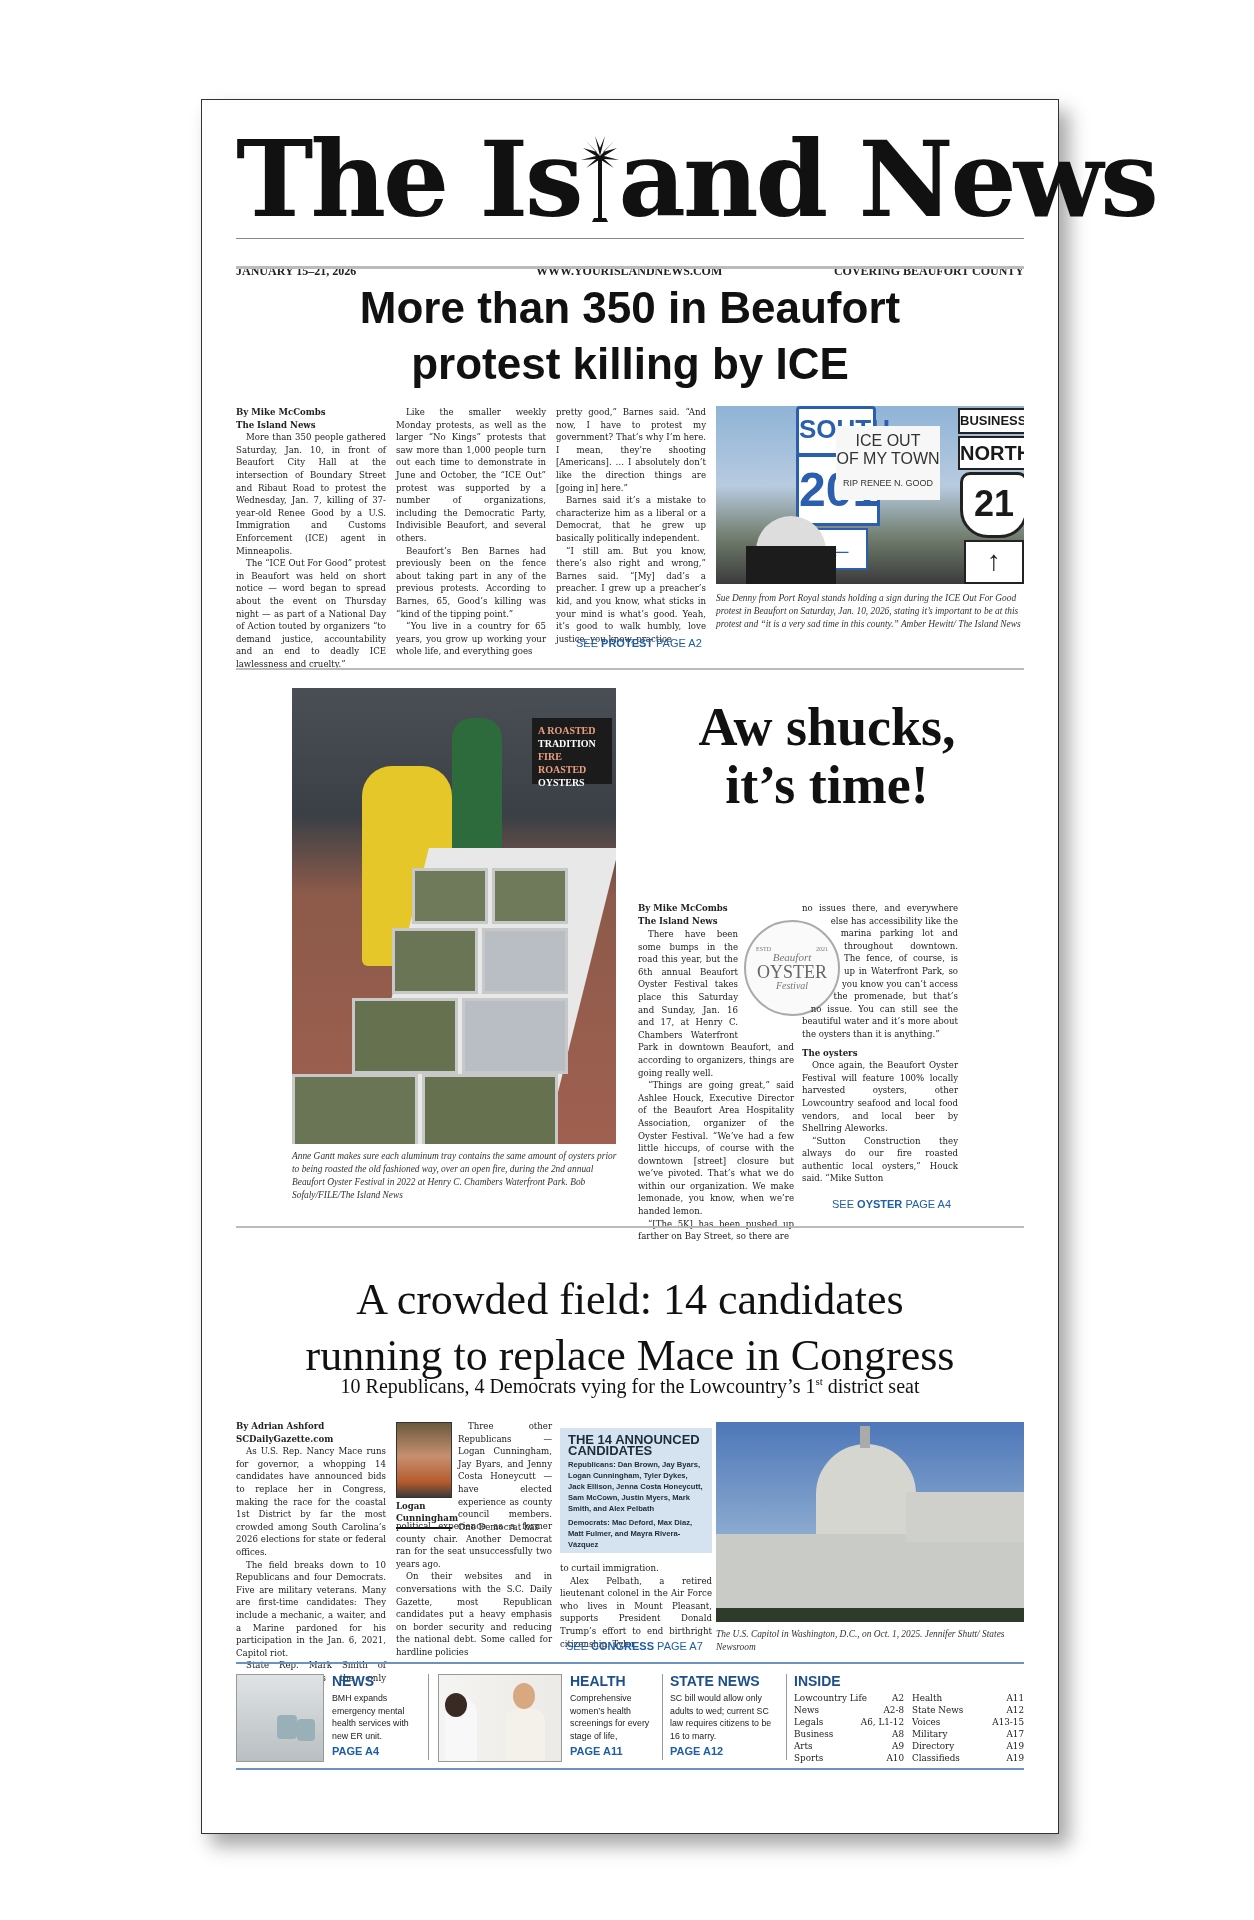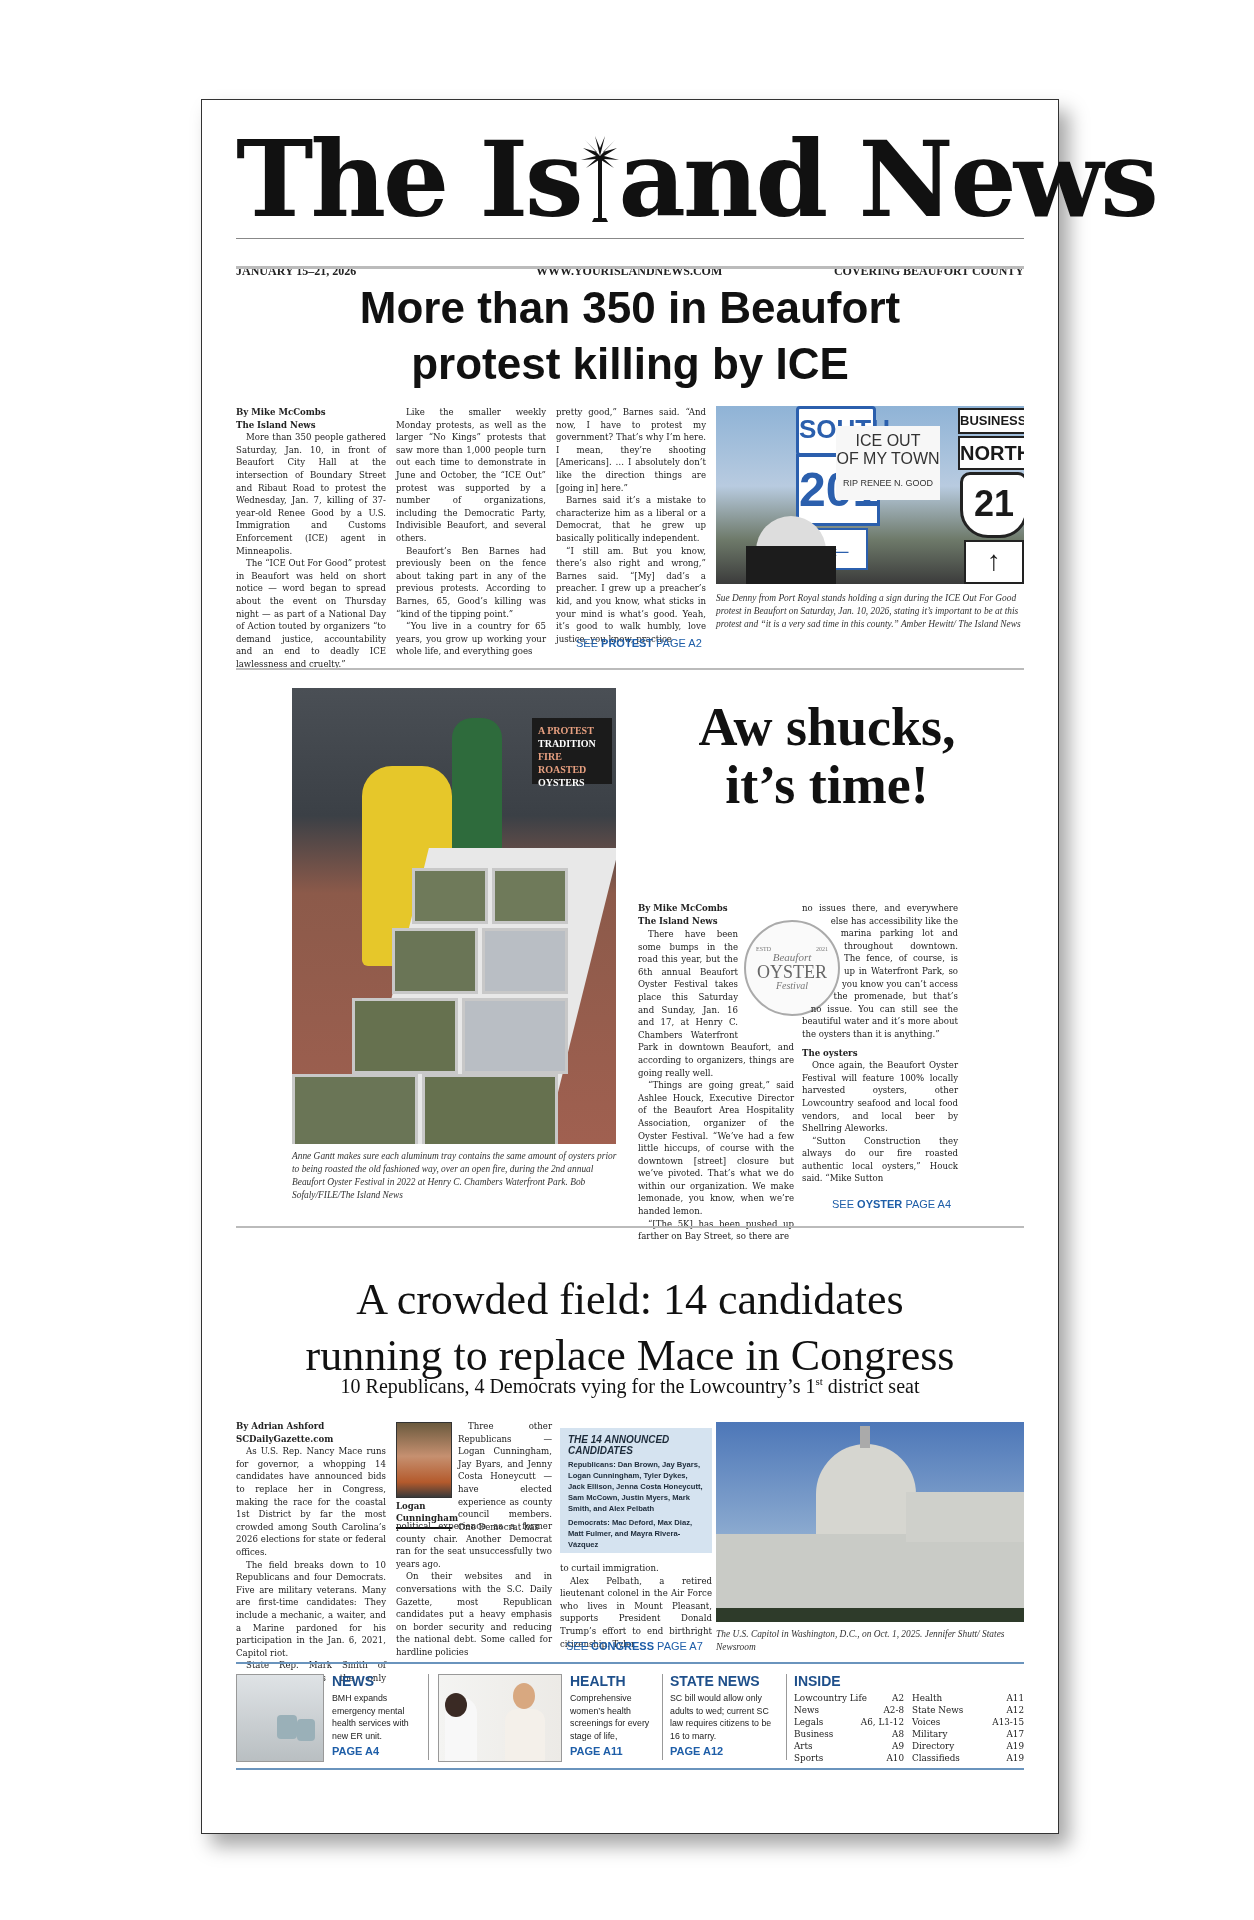--- a/index.html
+++ b/index.html
@@ -15,21 +15,21 @@
   .head1 { position:absolute; left:34px; top:180px; width:788px; text-align:center; font-family:"Liberation Sans", sans-serif; font-weight:bold; font-size:44px; line-height:56px; color:#111; }
   .col { position:absolute; font-family:"DejaVu Serif", serif; font-size:8.6px; line-height:12.6px; text-align:justify; color:#222; hyphens:auto; }
   .col p { margin:0; text-indent:10px; }
   .col .by { font-weight:bold; text-indent:0; }
   .see { position:absolute; font-family:"Liberation Sans", sans-serif; font-size:11px; color:#1e5ea8; white-space:nowrap; }
   .see b { font-weight:900; }
   .caption { position:absolute; font-family:"Liberation Serif", serif; font-style:italic; font-size:9.4px; line-height:13px; color:#333; }
   .photo { position:absolute; overflow:hidden; }
   .serif-head { position:absolute; text-align:center; font-family:"Liberation Serif", serif; color:#111; }
   .box-cands { position:absolute; left:358px; top:1328px; width:152px; height:125px; background:#d5e3f0; font-family:"Liberation Sans", sans-serif; font-size:7.6px; line-height:11px; color:#1d2b3a; padding:6px 8px; box-sizing:border-box; }
-  .box-cands .t { font-weight:bold; font-size:10px; margin-bottom:3px;font-style:italic; }
+  .box-cands .t { font-weight:bold; font-size:13px; margin-bottom:3px; }
   .box-cands p { margin:0 0 3px 0; font-weight:bold; }
   .footer-rule { position:absolute; left:34px; width:788px; height:2px; background:#6a94bd; }
   .teaser-h { position:absolute; font-family:"Liberation Sans", sans-serif; font-weight:900; font-size:14px; color:#1e4f8a; }
   .teaser-t { position:absolute; font-family:Liberation Sans, sans-serif; font-size:8.8px; line-height:12.5px; color:#222; }
   .teaser-p { position:absolute; font-family:"Liberation Sans", sans-serif; font-weight:bold; font-size:11px; color:#1e5ea8; }
   .vsep { position:absolute; width:1px; background:#999; }
   .inside-row { position:absolute; font-family:"DejaVu Serif", serif; font-size:8.8px; line-height:12px; color:#222; display:flex; justify-content:space-between; }
 </style>
 </head>
 <body>
@@ -97,21 +97,21 @@
     <div class="abs" style="left:248px; top:134px; width:56px; height:40px; background:#fff; border:2px solid #222; font:bold 28px 'Liberation Sans',sans-serif; text-align:center; line-height:38px;">↑</div>
     <div class="abs" style="left:40px; top:110px; width:70px; height:70px; background:#ddd; border-radius:50% 50% 0 0;"></div>
     <div class="abs" style="left:30px; top:140px; width:90px; height:40px; background:#1c1c1c;"></div>
   </div>
   <div class="caption" style="left:514px; top:492px; width:308px;">Sue Denny from Port Royal stands holding a sign during the ICE Out For Good protest in Beaufort on Saturday, Jan. 10, 2026, stating it’s important to be at this protest and “it is a very sad time in this county.” Amber Hewitt/ The Island News</div>
 
   <div class="rule-gray" style="top:568px; height:2px;"></div>
 
   <div class="photo" style="left:90px; top:588px; width:324px; height:456px; background:linear-gradient(180deg,#4a4f55 0%,#3b4046 28%,#8c5a4a 45%,#a06050 100%);">
     <div class="abs" style="left:240px; top:30px; width:80px; height:66px; background:#1b1b1b; font:bold 10px 'Liberation Serif',serif; color:#fff; padding:6px; box-sizing:border-box; line-height:13px;">
-      <div style="color:#e8a080">A PROTEST</div>
+      <div style="color:#e8a080">A ROASTED</div>
       <div>TRADITION</div>
       <div style="color:#e8a080">FIRE ROASTED</div>
       <div>OYSTERS</div>
     </div>
     <div class="abs" style="left:70px; top:78px; width:90px; height:200px; background:#e6c72a; border-radius:30px 30px 6px 6px;"></div>
     <div class="abs" style="left:160px; top:30px; width:50px; height:140px; background:#2e6b3c; border-radius:20px 20px 4px 4px;"></div>
     <div class="abs" style="left:100px; top:160px; width:190px; height:296px; background:#e8e8e8; transform:skewX(-14deg);"></div>
     <div class="abs" style="left:120px; top:180px; width:70px; height:50px; background:#6f7a5a; border:3px solid #c8c8c8;"></div>
     <div class="abs" style="left:200px; top:180px; width:70px; height:50px; background:#6f7a5a; border:3px solid #c8c8c8;"></div>
     <div class="abs" style="left:100px; top:240px; width:80px; height:60px; background:#6a7556; border:3px solid #c8c8c8;"></div>

